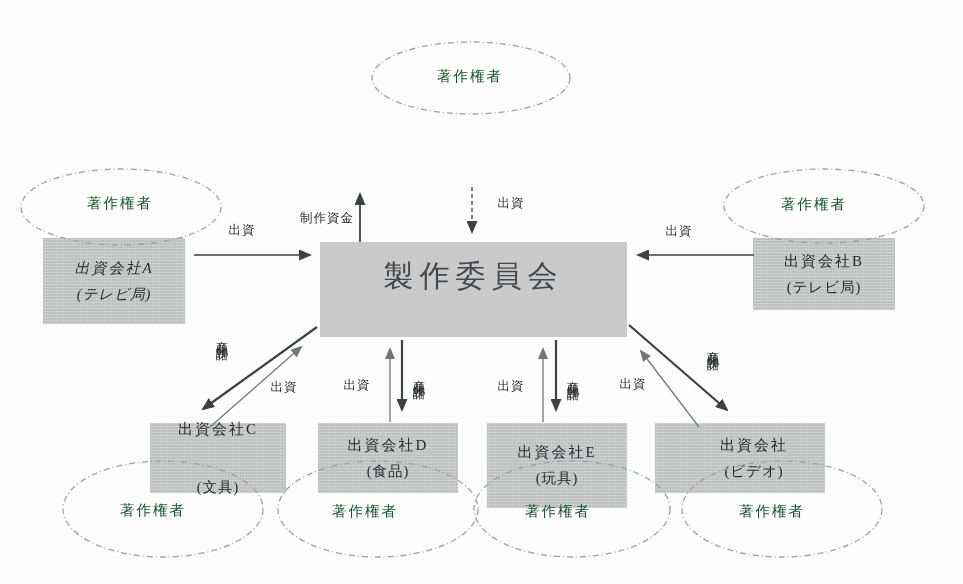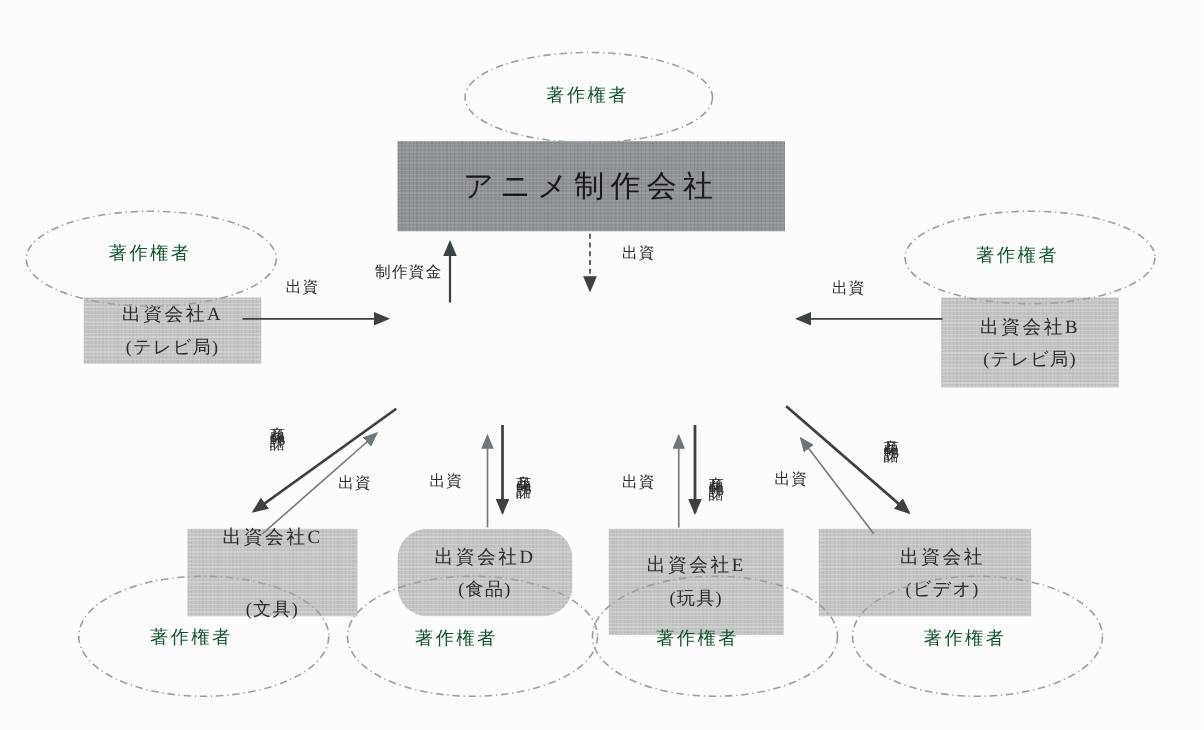--- a/index.html
+++ b/index.html
@@ -48,38 +48,38 @@
     letter-spacing:2px;font-size:12px;line-height:1;
   }
   .lbl-holder{font-size:14.5px;letter-spacing:2px;color:#14532d;}
 </style>
 </head>
 <body>
 
 <div class="stage">
 
 
-  <div class="node node-dark">
-    <span class="big">アニメ制作会社</span>
+  <div class="node node-committee">
+    <span class="big">製作委員会</span>
   </div>
 
-  <div class="node" style="left:67px;top:238px;width:142px;height:53px;">
+  <div class="node" style="left:43px;top:238px;width:142px;height:86px;font-style:italic;">
     <span class="l1">出資会社A</span>
     <span class="l2">(テレビ局)</span>
   </div>
   <div class="node" style="left:753px;top:238px;width:142px;height:72px;">
     <span class="l1">出資会社B</span>
     <span class="l2">(テレビ局)</span>
   </div>
 
   <div class="node" style="left:150px;top:423px;width:136px;height:70px;gap:32px;">
     <span class="l1">出資会社C</span>
     <span class="l2">(文具)</span>
   </div>
-  <div class="node" style="left:318px;top:423px;width:140px;height:70px;border-radius:24px;">
+  <div class="node" style="left:318px;top:423px;width:140px;height:70px;">
     <span class="l1">出資会社D</span>
     <span class="l2">(食品)</span>
   </div>
   <div class="node" style="left:487px;top:423px;width:140px;height:85px;">
     <span class="l1">出資会社E</span>
     <span class="l2">(玩具)</span>
   </div>
   <div class="node" style="left:655px;top:423px;width:142px;height:70px;padding-left:28px;">
     <span class="l1">出資会社</span>
     <span class="l2">(ビデオ)</span>

